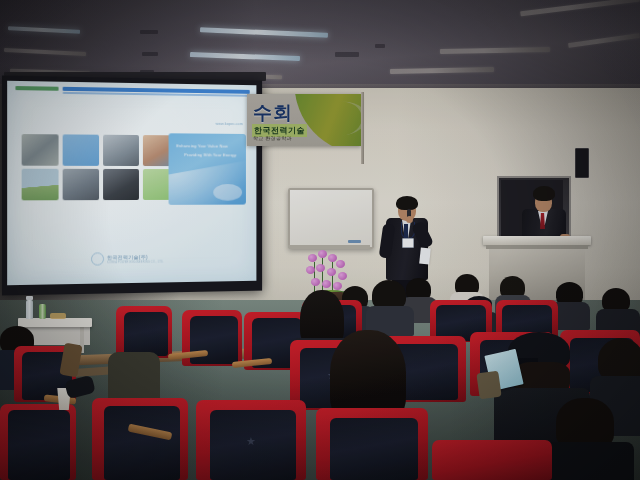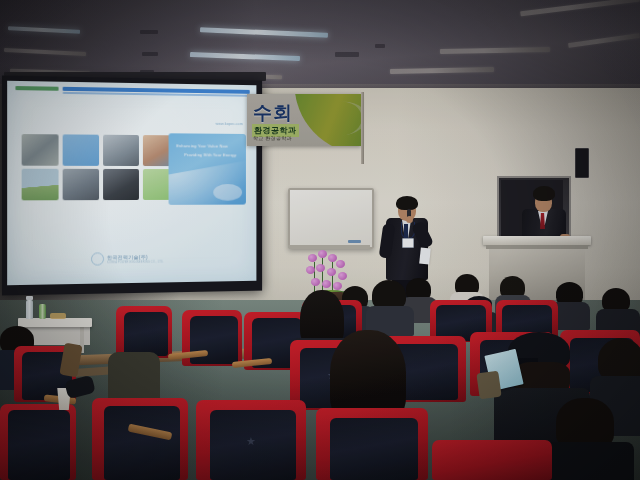--- a/index.html
+++ b/index.html
@@ -256,21 +256,21 @@
       <div id="logoTextWrap">
         <div id="logoText">한국전력기술(주)</div>
         <div id="logoSub">KOREA POWER ENGINEERING CO., LTD.</div>
       </div>
     </div>
   </div>
 
   <div class="abs" id="banner">
     <div id="bannerSwoosh"></div>
     <div id="bannerTitle">수회</div>
-    <div id="bannerSub">환경공학과</div>
+    <div id="bannerSub">한국전력기술</div>
     <div id="bannerSub2">학교 환경공학과</div>
   </div>
   <div class="abs" id="bannerPole"></div>
 
   <div class="abs" id="whiteboard"></div>
   <div class="abs" id="wbTray"></div>
   <div class="abs" id="wbMark"></div>
 
   <div class="abs" id="doorway"></div>
   <div class="abs" id="doorInner"></div>

